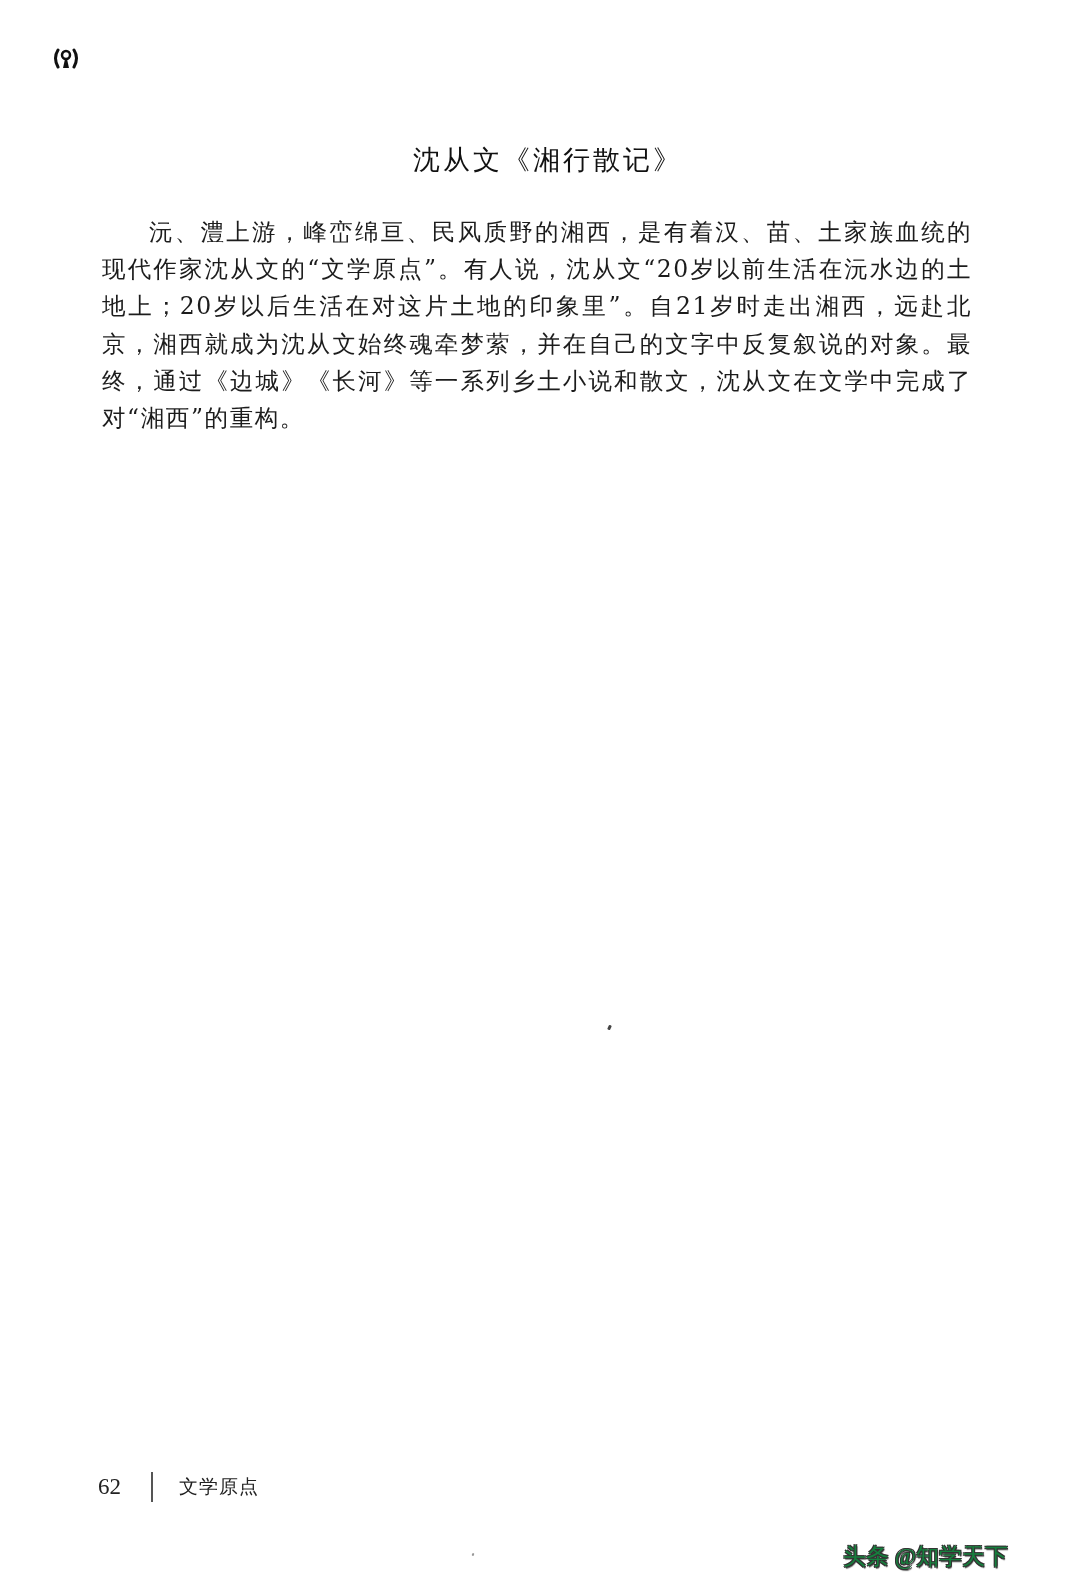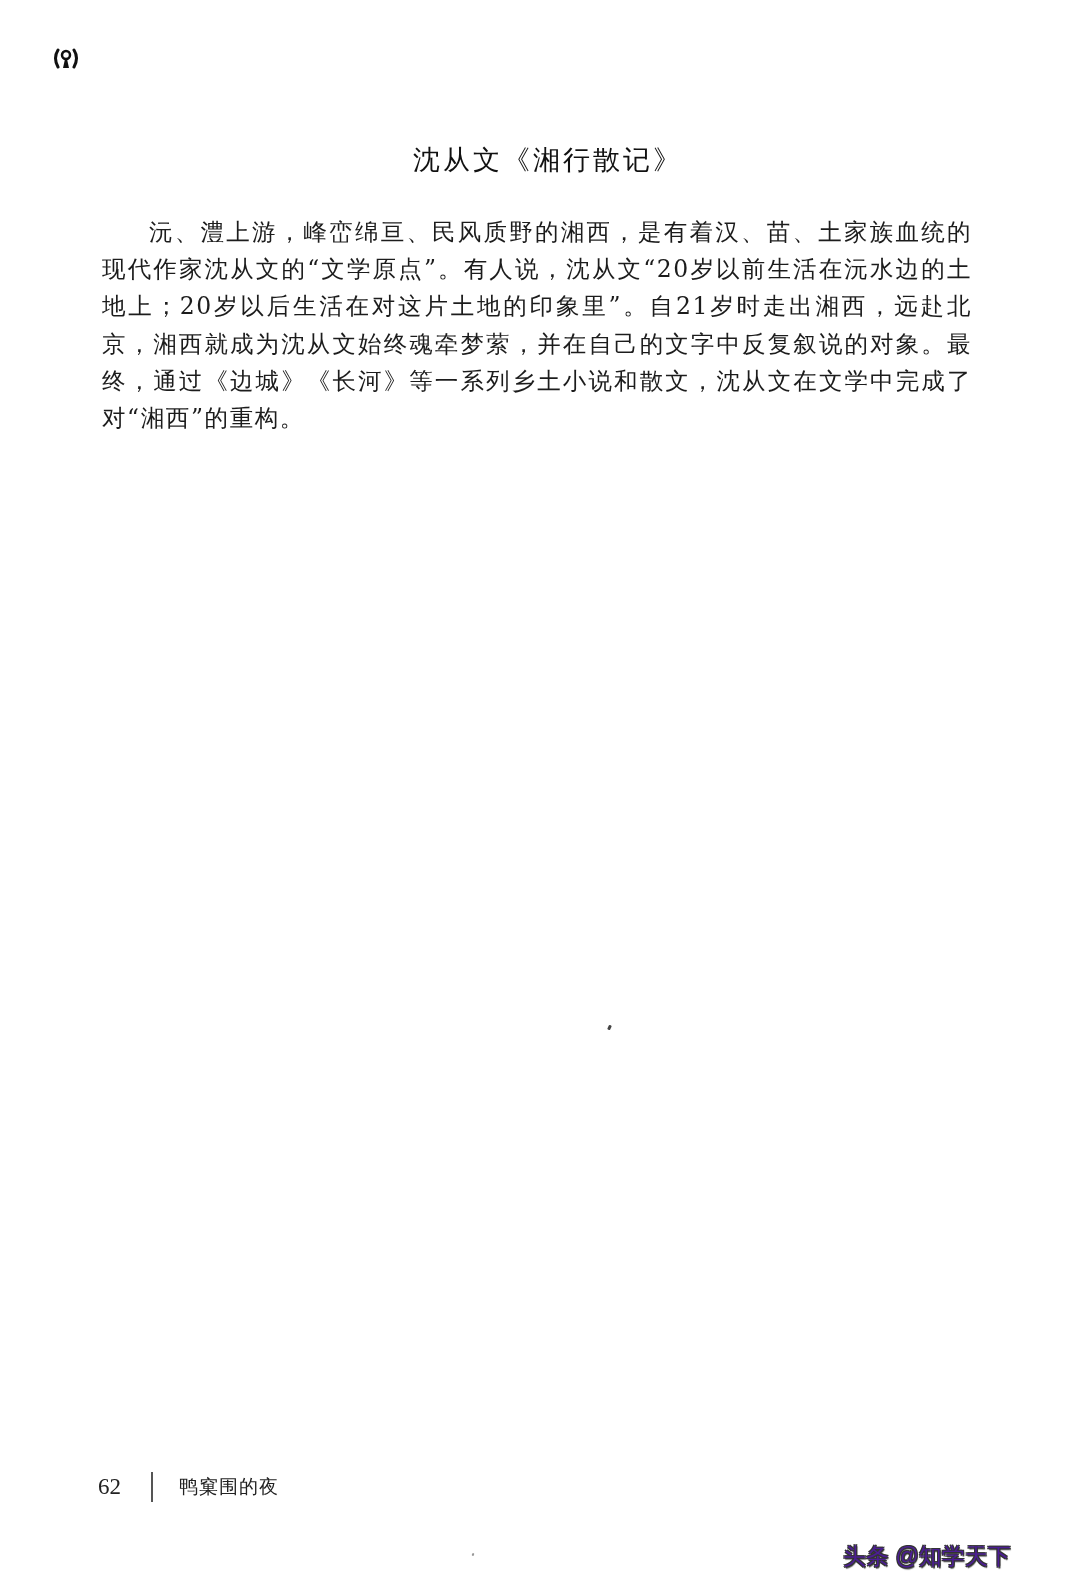--- a/index.html
+++ b/index.html
@@ -22,22 +22,22 @@
   }
   .body-text p { margin: 0; text-indent: 2em; }
   .footer {
     position: absolute; left: 98px; top: 1472px; display: flex; align-items: center;
     font-size: 22px; color: #222; justify-content: space-between;
   }
   .footer .page-num { font-family: "Liberation Serif", serif; font-size: 23px; }
   .footer .sep { display: inline-block; width: 2px; height: 30px; background: #555; margin: 0 26px 0 30px; }
   .footer .book { font-family: "DejaVu Sans", sans-serif; font-size: 19px; letter-spacing: 1px; }
   .watermark {
-    position: absolute; left: 843px; top: 1541px; font-family: Liberation Sans, sans-serif;
-    font-size: 23px; color: #4c1d95; letter-spacing: 0px;
+    position: absolute; left: 843px; top: 1541px; font-family: Liberation Serif, serif;
+    font-size: 23px; color: #15803d; letter-spacing: 0px;
     text-shadow: -1px -1px 0 #333, 1px -1px 0 #333, -1px 1px 0 #333, 1px 1px 0 #333, 1px 2px 1px #666;
   }
   .speck { position: absolute; width: 3px; height: 5px; background: #444; border-radius: 1px; transform: rotate(25deg); }
 </style>
 </head>
 <body>
 
 <div class="page-icon">
   <svg width="28" height="24" viewBox="0 0 28 24">
     <path d="M6 3 Q1 11 6 20" stroke="#111" stroke-width="3" fill="none" stroke-linecap="round"></path>
@@ -52,16 +52,16 @@
 <div class="body-text">
   <p>沅、澧上游，峰峦绵亘、民风质野的湘西，是有着汉、苗、土家族血统的现代作家沈从文的“文学原点”。有人说，沈从文“20岁以前生活在沅水边的土地上；20岁以后生活在对这片土地的印象里”。自21岁时走出湘西，远赴北京，湘西就成为沈从文始终魂牵梦萦，并在自己的文字中反复叙说的对象。最终，通过《边城》《长河》等一系列乡土小说和散文，沈从文在文学中完成了对“湘西”的重构。</p>
 </div>
 
 <div class="speck" style="left:608px;top:1025px;"></div>
 <div class="speck" style="left:472px;top:1553px;width:2px;height:3px;background:#999;"></div>
 
 <div class="footer">
   <span class="page-num">62</span>
   <span class="sep"></span>
-  <span class="book">鸭窠围的夜</span>
+  <span class="book">文学原点</span>
 </div>
 
 <div class="watermark">头条 @知学天下</div>
 
 </body></html>

